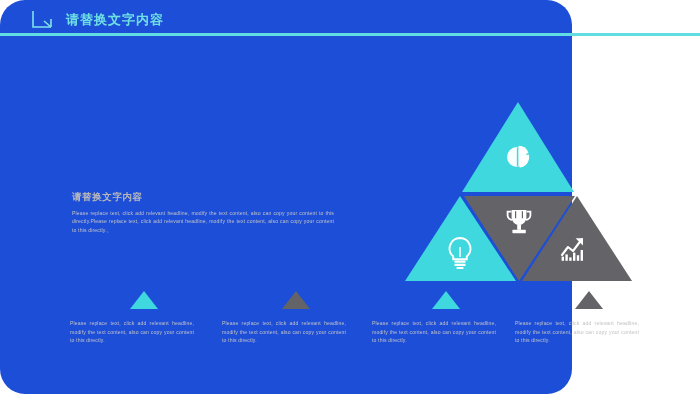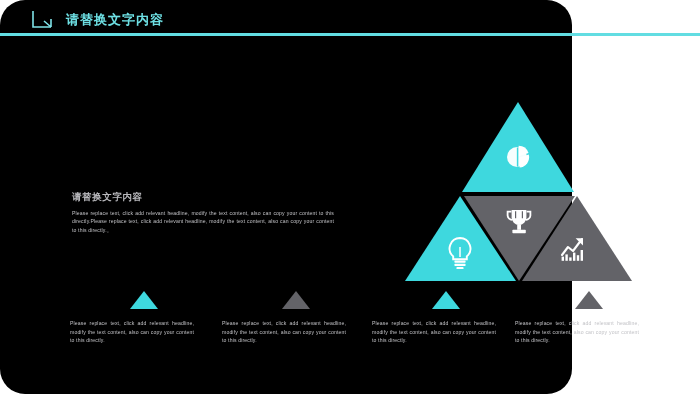--- a/index.html
+++ b/index.html
@@ -5,21 +5,21 @@
   * { margin:0; padding:0; box-sizing:border-box; }
   html, body {
     width:700px; height:394px;
     background:#ffffff;
     font-family:"Liberation Sans", sans-serif;
     overflow:hidden;
   }
   #slide {
     position:relative;
     width:572px; height:394px;
-    background:#000000;
+    background:#1d4ed8;
     border-radius:25px;
   }
 
   
   .header {
     position:absolute;
     left:0; top:0;
     width:700px; height:38px;
   }
   .header-arrow {

